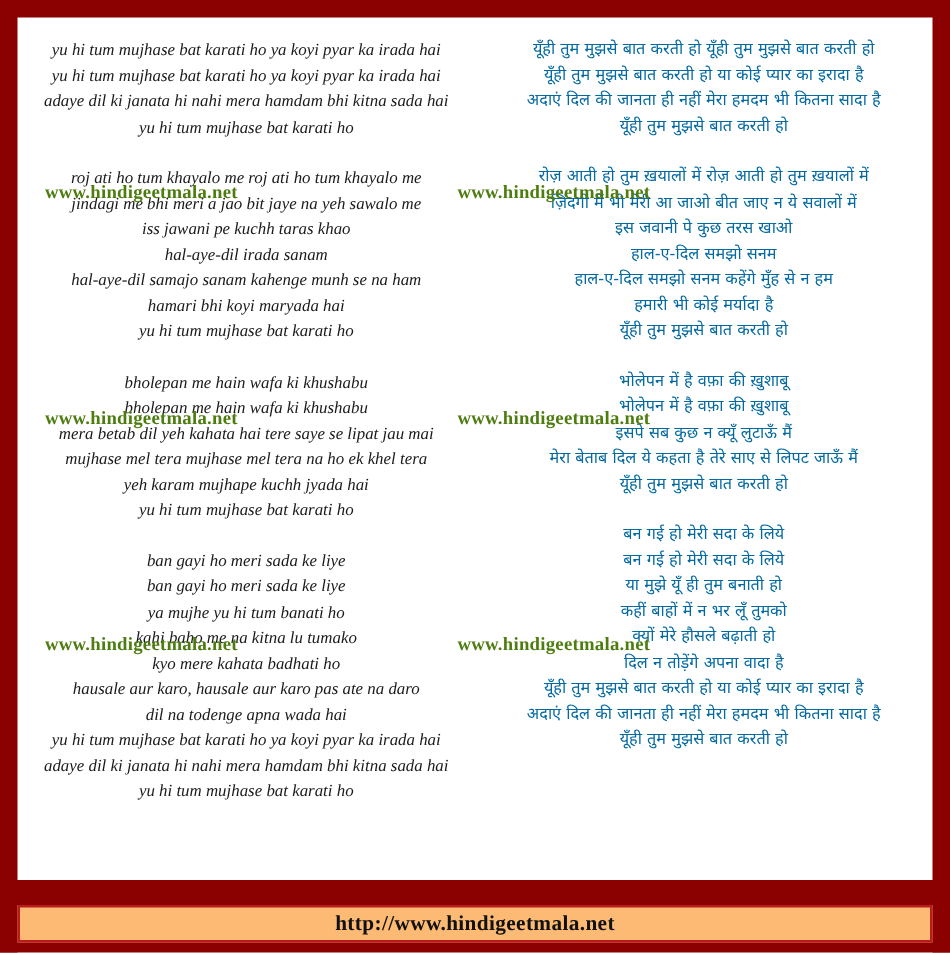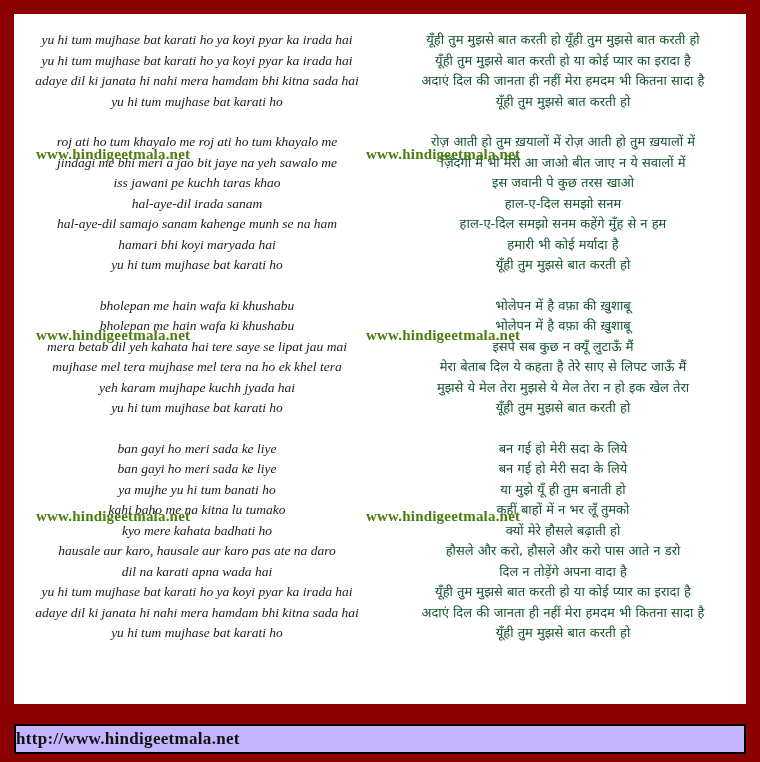--- a/index.html
+++ b/index.html
@@ -30,23 +30,23 @@
     position: absolute; right: 0; top: 0; width: 14px; height: 762px;
     background: #8b0000;
   }
   .frame-bottom {
     position: absolute; left: 0; bottom: 0; width: 760px; height: 58px;
     background: #8b0000;
   }
   .footer-bar {
     position: absolute;
     left: 14px; bottom: 8px; width: 732px; height: 30px;
-    background: #c4b5fd;
-    border: 2px solid #000000;
-    display: flex; align-items: center; 
+    background: #fdba74;
+    border: 2px solid #b91c1c;
+    display: flex; align-items: center; justify-content: center;
   }
   .footer-text {
     font-family: "Liberation Serif", serif;
     font-size: 17px;
     font-weight: bold;
     color: #111111;
     letter-spacing: 0.3px;
   }
 
   .content {
@@ -75,21 +75,21 @@
     font-size: 13.5px;
     color: #1a1a1a;
     line-height: 20.5px;
     white-space: nowrap;
   }
   .col-right .line {
     font-style: normal;
     font-family: "DejaVu Sans", sans-serif;
     font-size: 13px;
     line-height: 20.5px;
-    color: #14532d;
+    color: #0369a1;
   }
 
   
   .wm {
     position: absolute;
     font-family: "Liberation Serif", serif;
     font-size: 15px;
     font-weight: bold;
     color: #4d7c0f;
     white-space: nowrap;
@@ -143,21 +143,21 @@
           <div class="line">yu hi tum mujhase bat karati ho</div>
         </div>
 
         <div class="stanza">
           <div class="line">ban gayi ho meri sada ke liye</div>
           <div class="line">ban gayi ho meri sada ke liye</div>
           <div class="line">ya mujhe yu hi tum banati ho</div>
           <div class="line">kahi baho me na kitna lu tumako</div>
           <div class="line">kyo mere kahata badhati ho</div>
           <div class="line">hausale aur karo, hausale aur karo pas ate na daro</div>
-          <div class="line">dil na karati apna wada hai</div>
+          <div class="line">dil na todenge apna wada hai</div>
           <div class="line">yu hi tum mujhase bat karati ho ya koyi pyar ka irada hai</div>
           <div class="line">adaye dil ki janata hi nahi mera hamdam bhi kitna sada hai</div>
           <div class="line">yu hi tum mujhase bat karati ho</div>
         </div>
 
       </div>
 
       <div class="col col-right">
 
         <div class="stanza">
@@ -175,31 +175,29 @@
           <div class="line">हाल-ए-दिल समझो सनम कहेंगे मुँह से न हम</div>
           <div class="line">हमारी भी कोई मर्यादा है</div>
           <div class="line">यूँही तुम मुझसे बात करती हो</div>
         </div>
 
         <div class="stanza">
           <div class="line">भोलेपन में है वफ़ा की ख़ुशाबू</div>
           <div class="line">भोलेपन में है वफ़ा की ख़ुशाबू</div>
           <div class="line">इसपे सब कुछ न क्यूँ लुटाऊँ मैं</div>
           <div class="line">मेरा बेताब दिल ये कहता है तेरे साए से लिपट जाऊँ मैं</div>
-          <div class="line">मुझसे ये मेल तेरा मुझसे ये मेल तेरा न हो इक खेल तेरा</div>
           <div class="line">यूँही तुम मुझसे बात करती हो</div>
         </div>
 
         <div class="stanza">
           <div class="line">बन गई हो मेरी सदा के लिये</div>
           <div class="line">बन गई हो मेरी सदा के लिये</div>
           <div class="line">या मुझे यूँ ही तुम बनाती हो</div>
           <div class="line">कहीं बाहों में न भर लूँ तुमको</div>
           <div class="line">क्यों मेरे हौसले बढ़ाती हो</div>
-          <div class="line">हौसले और करो, हौसले और करो पास आते न डरो</div>
           <div class="line">दिल न तोड़ेंगे अपना वादा है</div>
           <div class="line">यूँही तुम मुझसे बात करती हो या कोई प्यार का इरादा है</div>
           <div class="line">अदाएं दिल की जानता ही नहीं मेरा हमदम भी कितना सादा है</div>
           <div class="line">यूँही तुम मुझसे बात करती हो</div>
         </div>
 
       </div>
     </div>
 
     <div class="wm wm-a">www.hindigeetmala.net</div>

